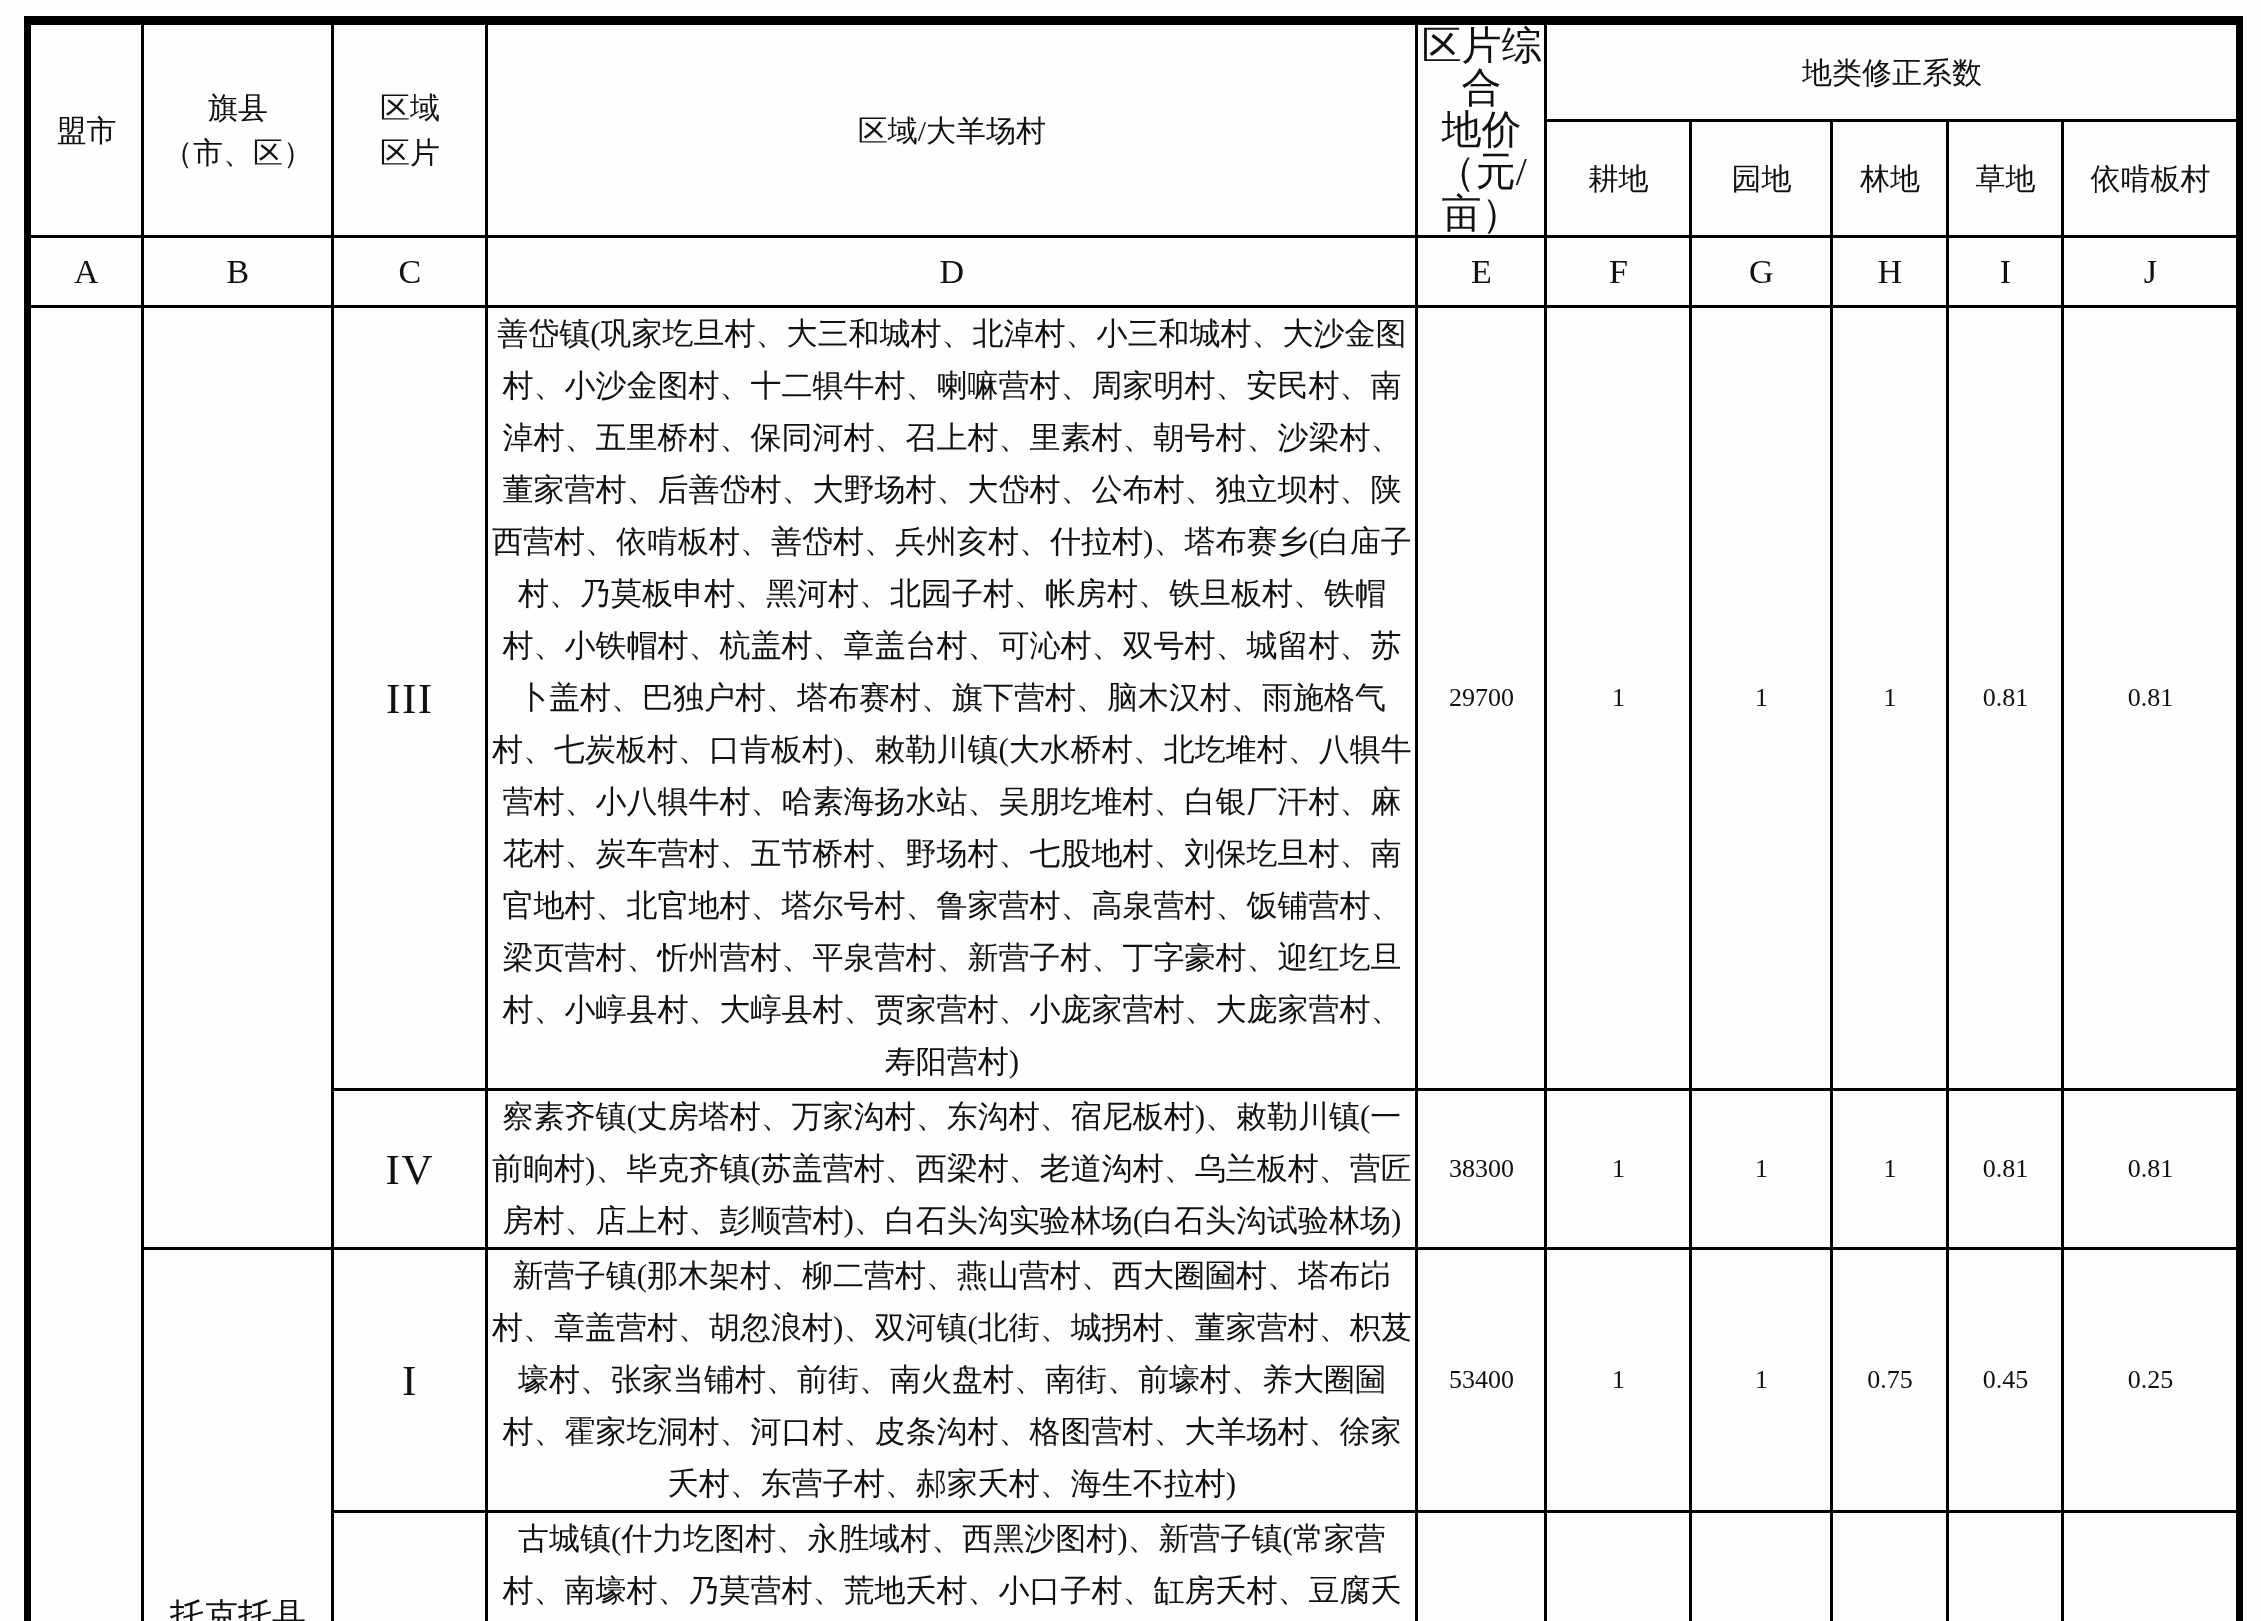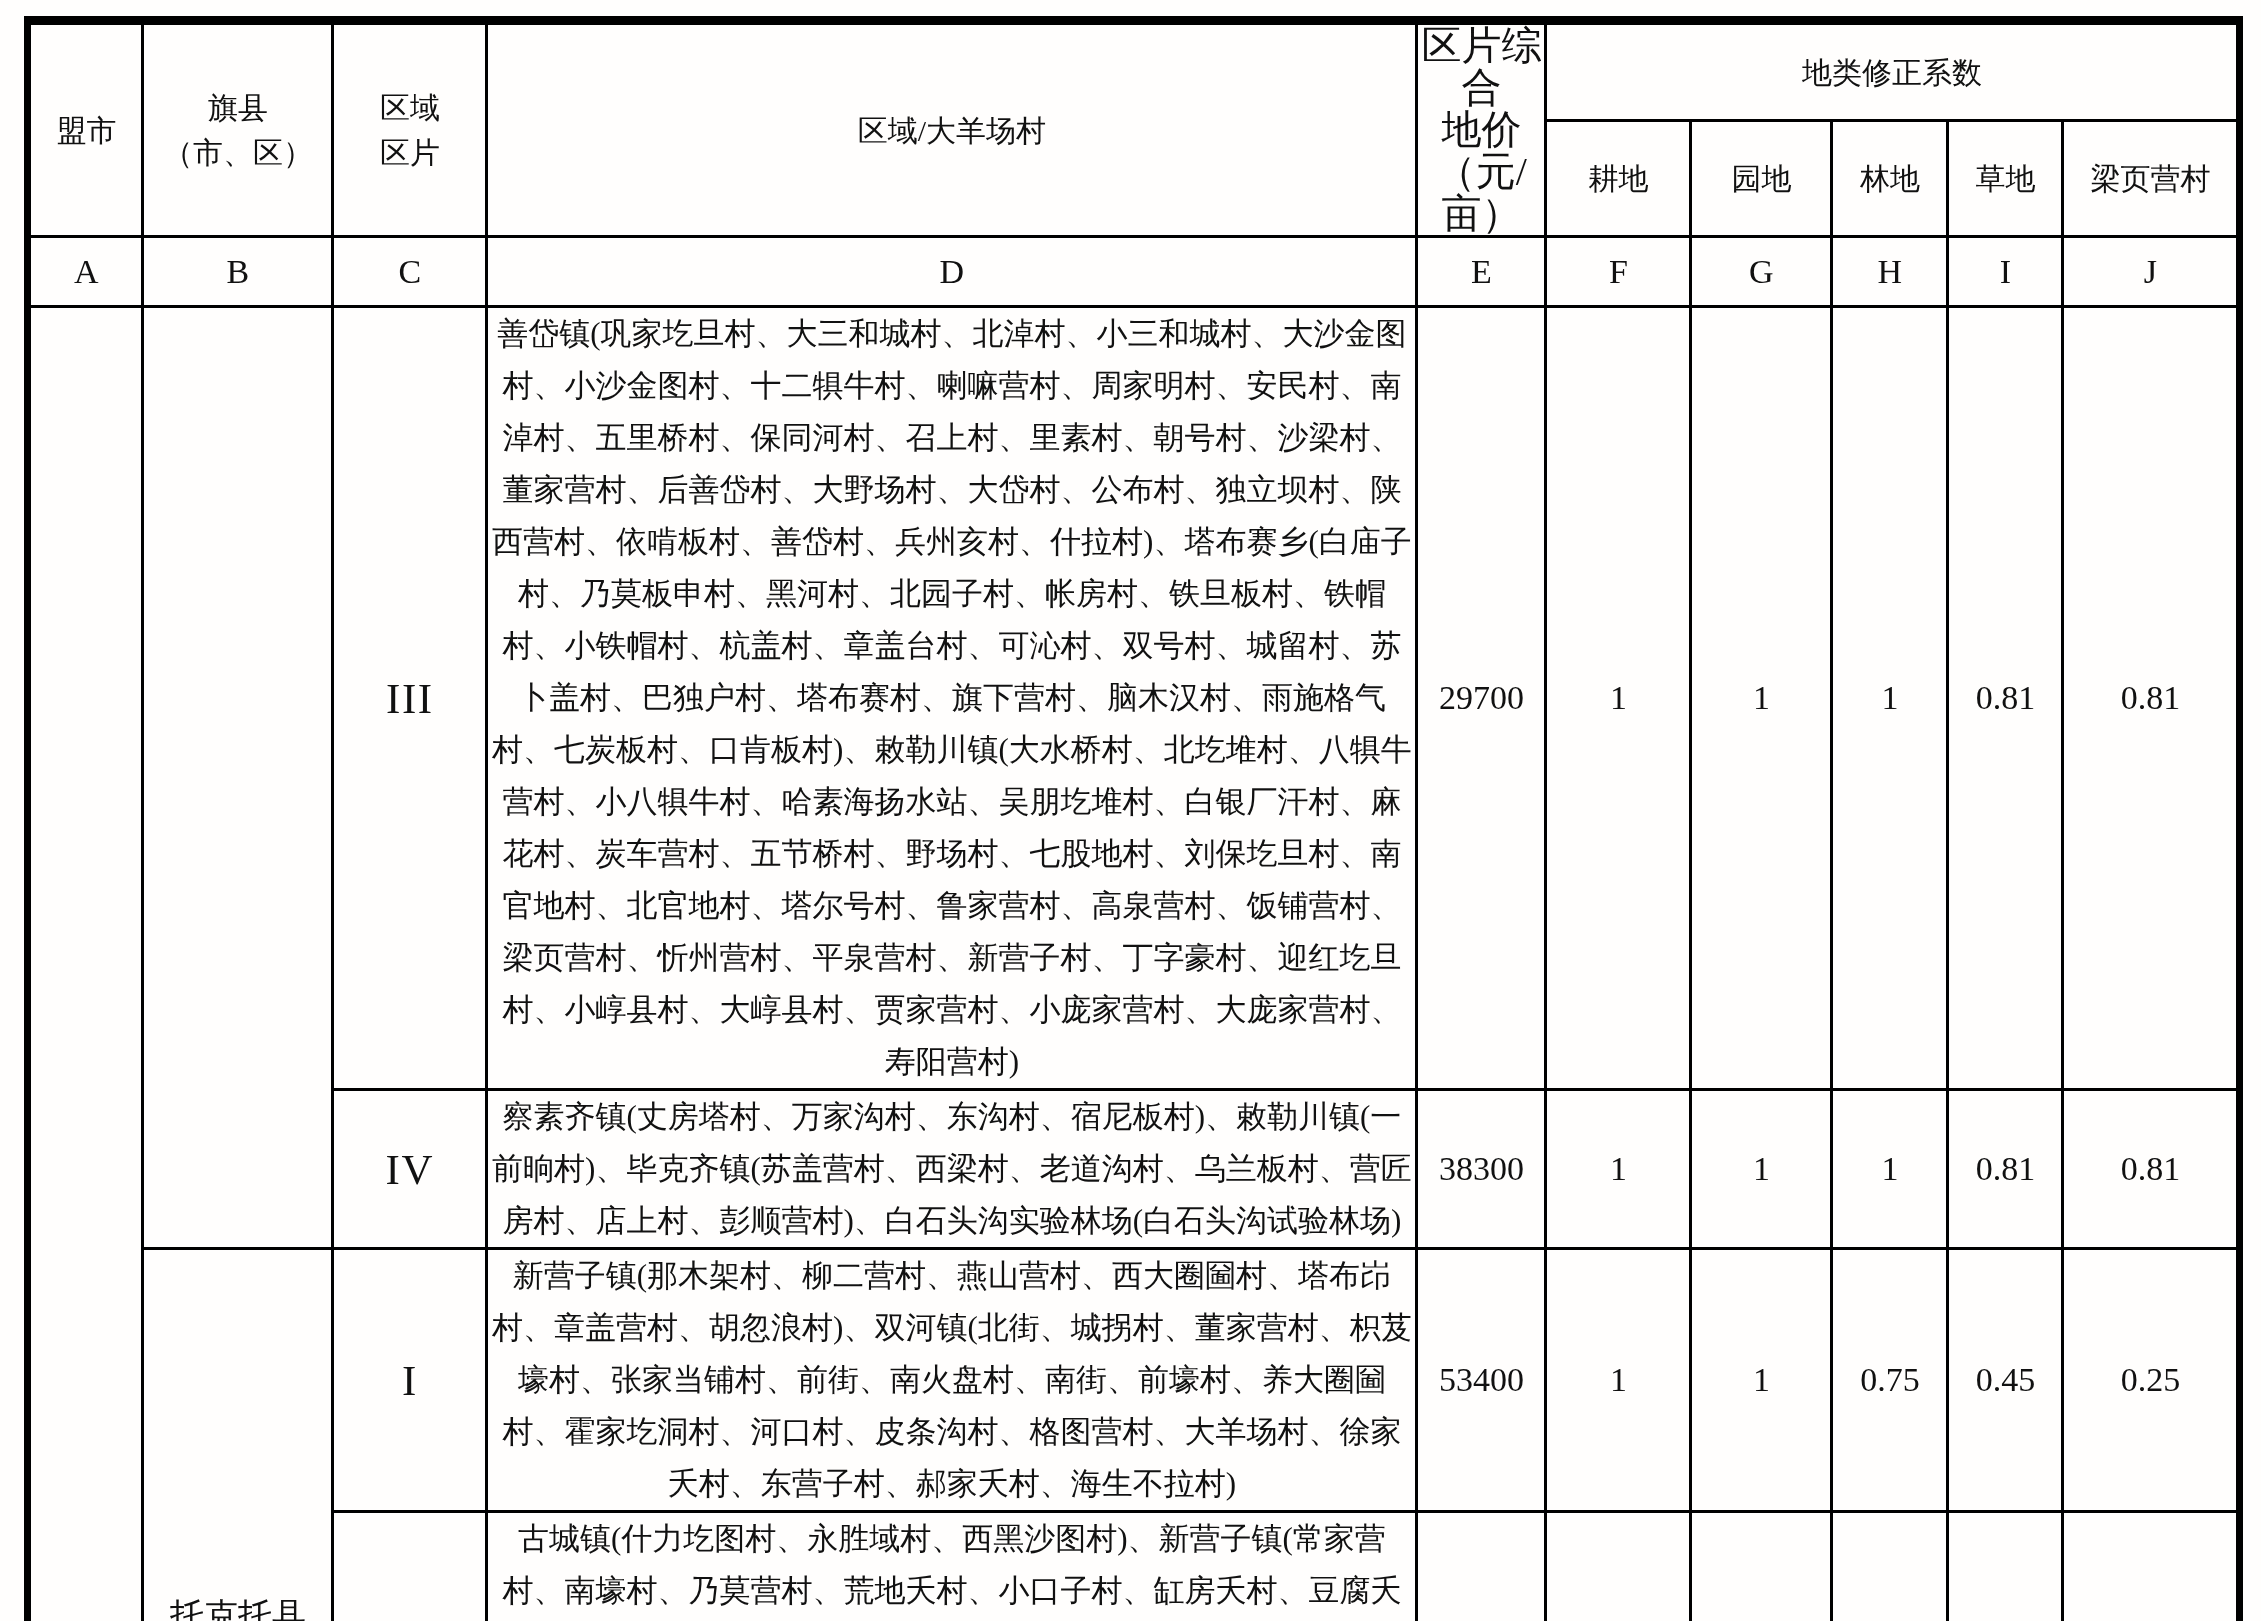--- a/index.html
+++ b/index.html
@@ -22,21 +22,21 @@
     padding:0;
     text-align:center;
     vertical-align:middle;
     overflow:hidden;
   }
   table.landtable{border:7.3px solid #000;border-top:9.7px solid #000;}
   .hdr{font-size:30px;line-height:45px;}
   .hdr-small{font-size:40px;line-height:42px;}
   .letters td{font-size:34px;height:67px;border-bottom:5.7px solid #000;}
   .zone{font-size:43px;letter-spacing:1.6px;}
-  .num{font-size:34px;}
+  .num{font-size:26px;}
   .desc{
     text-align:left;
     font-size:31px;
     line-height:52px;
     padding:4.9px 6.5px 4.9px 8.1px;
     text-align:justify;
     text-justify:inter-ideograph;
   }
   .county{font-size:34px;}
   .r-h1{height:78px;}
@@ -97,21 +97,21 @@
       <td class="hdr">
         <span>园地</span>
       </td>
       <td class="hdr">
         <span>林地</span>
       </td>
       <td class="hdr">
         <span>草地</span>
       </td>
       <td class="hdr">
-        <span>梁页营村</span>
+        <span>依啃板村</span>
       </td>
     </tr>
 
     <tr class="letters">
       <td>A</td>
       <td>B</td>
       <td>C</td>
       <td>D</td>
       <td>E</td>
       <td>F</td>

